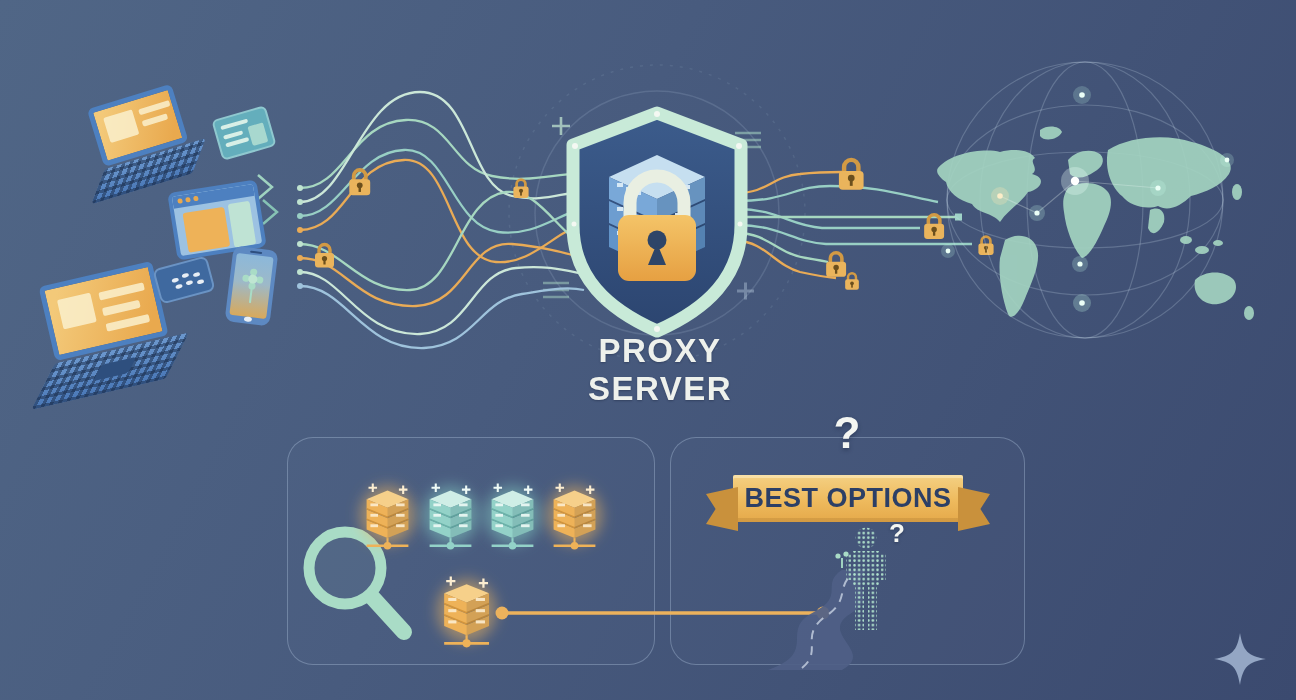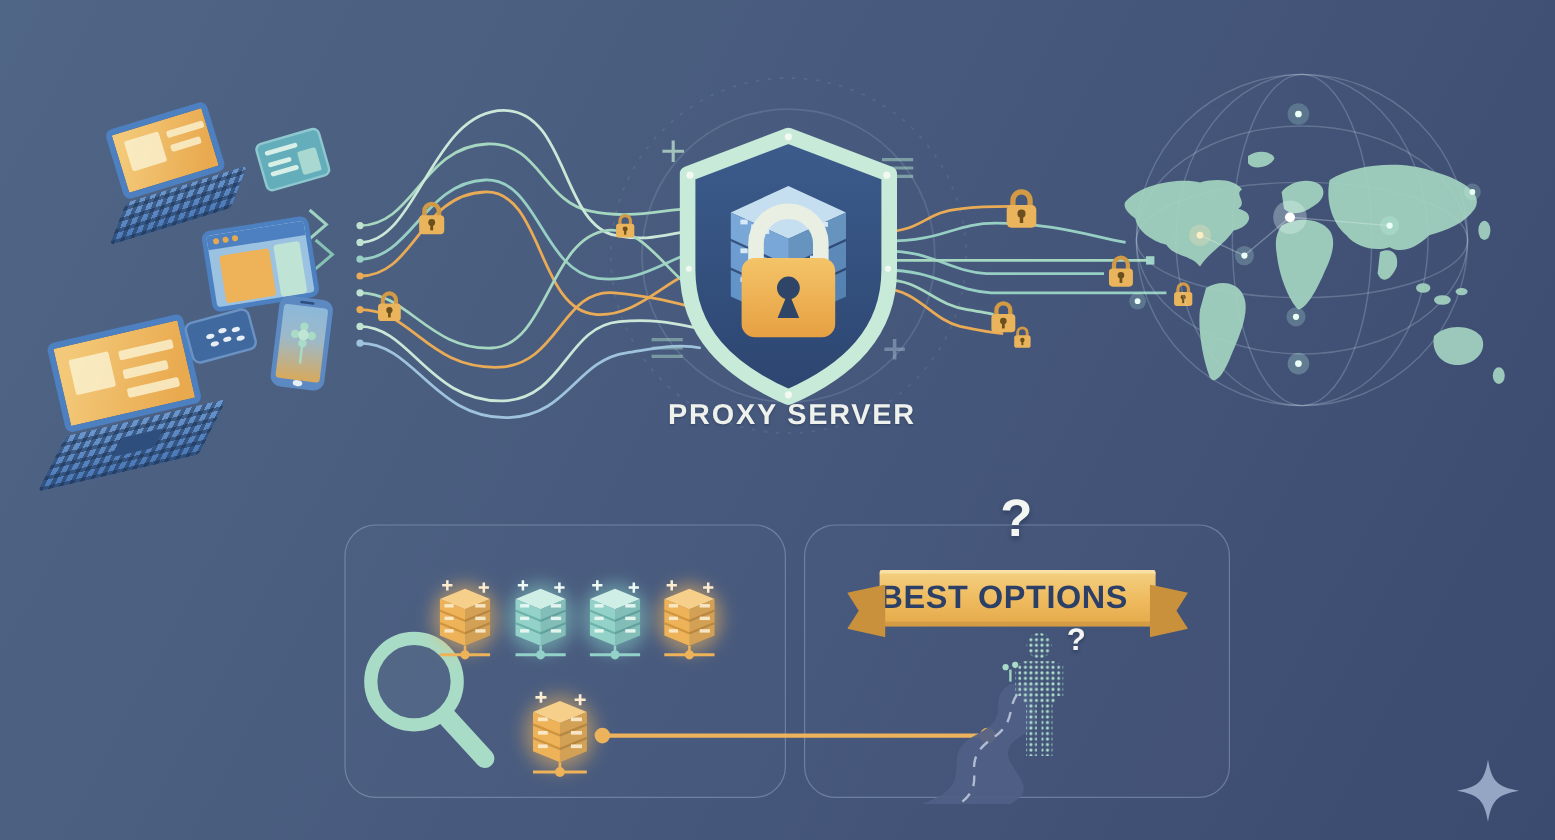--- a/index.html
+++ b/index.html
@@ -11,31 +11,31 @@
   .overlay{position:absolute;left:0;top:0;z-index:2;pointer-events:none;}
 
   
   .panel{position:absolute;z-index:1;border:1.6px solid rgba(173,195,222,.38);
     border-radius:26px;background:rgba(255,255,255,0.015);}
   .panel-left{left:287px;top:437px;width:368px;height:228px;}
   .panel-right{left:670px;top:437px;width:355px;height:228px;}
 
   
   .proxy-label{position:absolute;z-index:4;left:525px;top:332px;width:270px;text-align:center;
-    color:#eef1ec;font-size:24px;font-weight:bold;letter-spacing:1.5px;
+    color:#eef1ec;font-size:33px;font-weight:bold;letter-spacing:1.5px;
     text-shadow:0 1px 2px rgba(25,35,60,.4);}
   .qmark-big{position:absolute;z-index:4;left:824px;top:408px;width:46px;text-align:center;
     color:#f4f6f2;font-size:44px;font-weight:bold;text-shadow:0 2px 4px rgba(20,30,55,.4);}
   .qmark-small{position:absolute;z-index:4;left:882px;top:518px;width:30px;text-align:center;
     color:#f4f6f2;font-size:26px;font-weight:bold;text-shadow:0 1px 3px rgba(20,30,55,.4);}
 
   
   .banner{position:absolute;z-index:4;left:733px;top:475px;width:230px;height:47px;
     background:linear-gradient(180deg,#f4d083 0%,#eeba5d 55%,#e5a94a 100%);
-    display:flex;align-items:center;border-radius:2px;
+    display:flex;align-items:center;justify-content:center;border-radius:2px;
     box-shadow:inset 0 3px 0 rgba(255,244,210,.45), inset 0 -4px 0 rgba(160,110,45,.25);}
   .banner .fold{position:absolute;top:12px;width:32px;height:44px;background:#c9913c;}
   .banner .fold-l{left:-27px;clip-path:polygon(100% 0,100% 100%,0 84%,30% 50%,0 16%);}
   .banner .fold-r{right:-27px;clip-path:polygon(0 0,100% 16%,70% 50%,100% 84%,0 100%);}
   .banner-text{color:#2c3f66;font-size:27px;font-weight:bold;letter-spacing:.5px;}
 
   
   .device{position:absolute;z-index:3;}
   .screen{border:5px solid #4d80c0;border-radius:6px;
     background:linear-gradient(115deg,#f3c979 10%,#e9a94e 90%);position:relative;overflow:hidden;}

